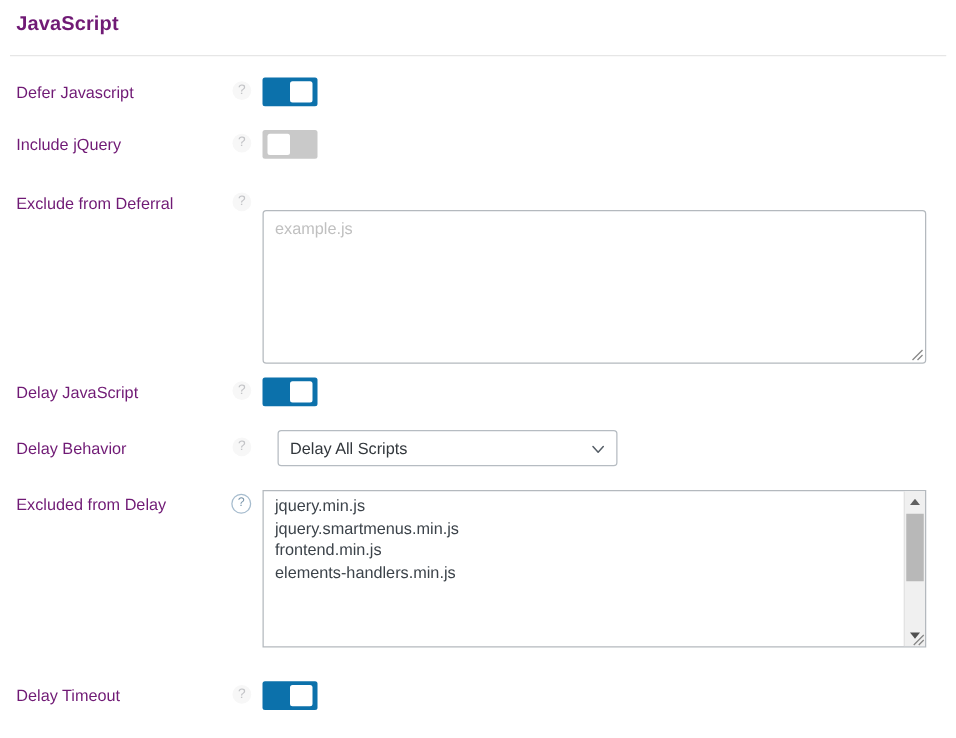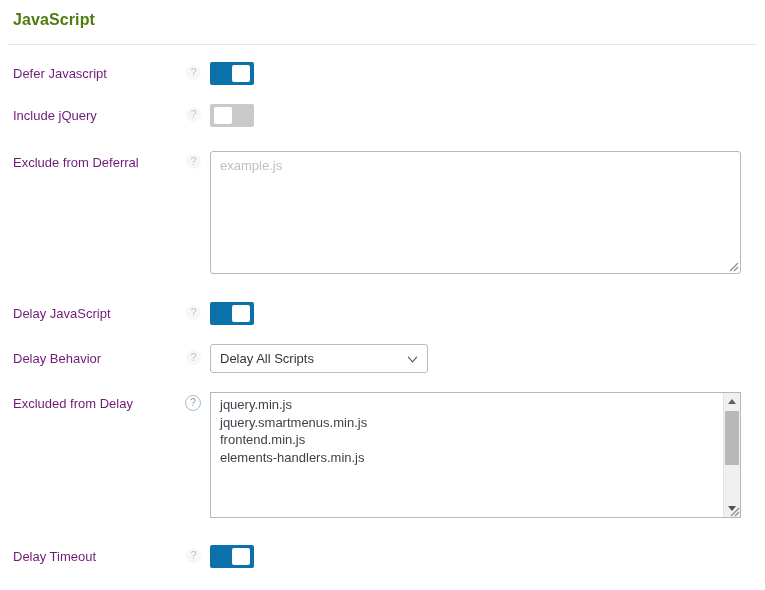--- a/index.html
+++ b/index.html
@@ -24,21 +24,21 @@
     background: #fff;
   }
 
   
   .section-title {
     position: absolute;
     left: 13px;
     top: 11px;
     font-size: 16px;
     font-weight: bold;
-    color: #4d7c0f;
+    color: #701a75;
     letter-spacing: 0.1px;
   }
   .divider {
     position: absolute;
     left: 8px;
     top: 44px;
     width: 749px;
     height: 1px;
     background: #e6e6e6;
   }
@@ -130,22 +130,22 @@
     right: 1px;
     bottom: 1px;
     width: 13px;
     height: 13px;
     pointer-events: none;
   }
 
   
   .select {
     position: absolute;
-    left: 210px;
-    width: 218px;
+    left: 222px;
+    width: 272px;
     height: 29px;
     border: 1px solid #b6bcc2;
     border-radius: 3px;
     background: #fff;
     box-sizing: border-box;
     cursor: pointer;
   }
   .select .sel-text {
     position: absolute;
     left: 9px;
@@ -248,21 +248,21 @@
     <div class="row-label" style="top:4px;">Include jQuery</div>
     <div class="help" style="top:3px;">?</div>
     <div class="toggle off" style="top:0px;">
       <div class="knob"></div>
     </div>
   </div>
 
   <div class="row" style="top:151px;">
     <div class="row-label" style="top:4px;">Exclude from Deferral</div>
     <div class="help" style="top:3px;">?</div>
-    <div class="textarea" style="top:0px;">
+    <div class="textarea" style="top:17px;">
       <div class="ph">example.js</div>
       <svg class="resize-grip" viewBox="0 0 13 13">
         <path d="M12 4 L4 12 M12 8 L8 12" stroke="#8a8a8a" stroke-width="1.1" fill="none"></path>
       </svg>
     </div>
   </div>
 
   <div class="row" style="top:302px;">
     <div class="row-label" style="top:4px;">Delay JavaScript</div>
     <div class="help" style="top:3px;">?</div>

